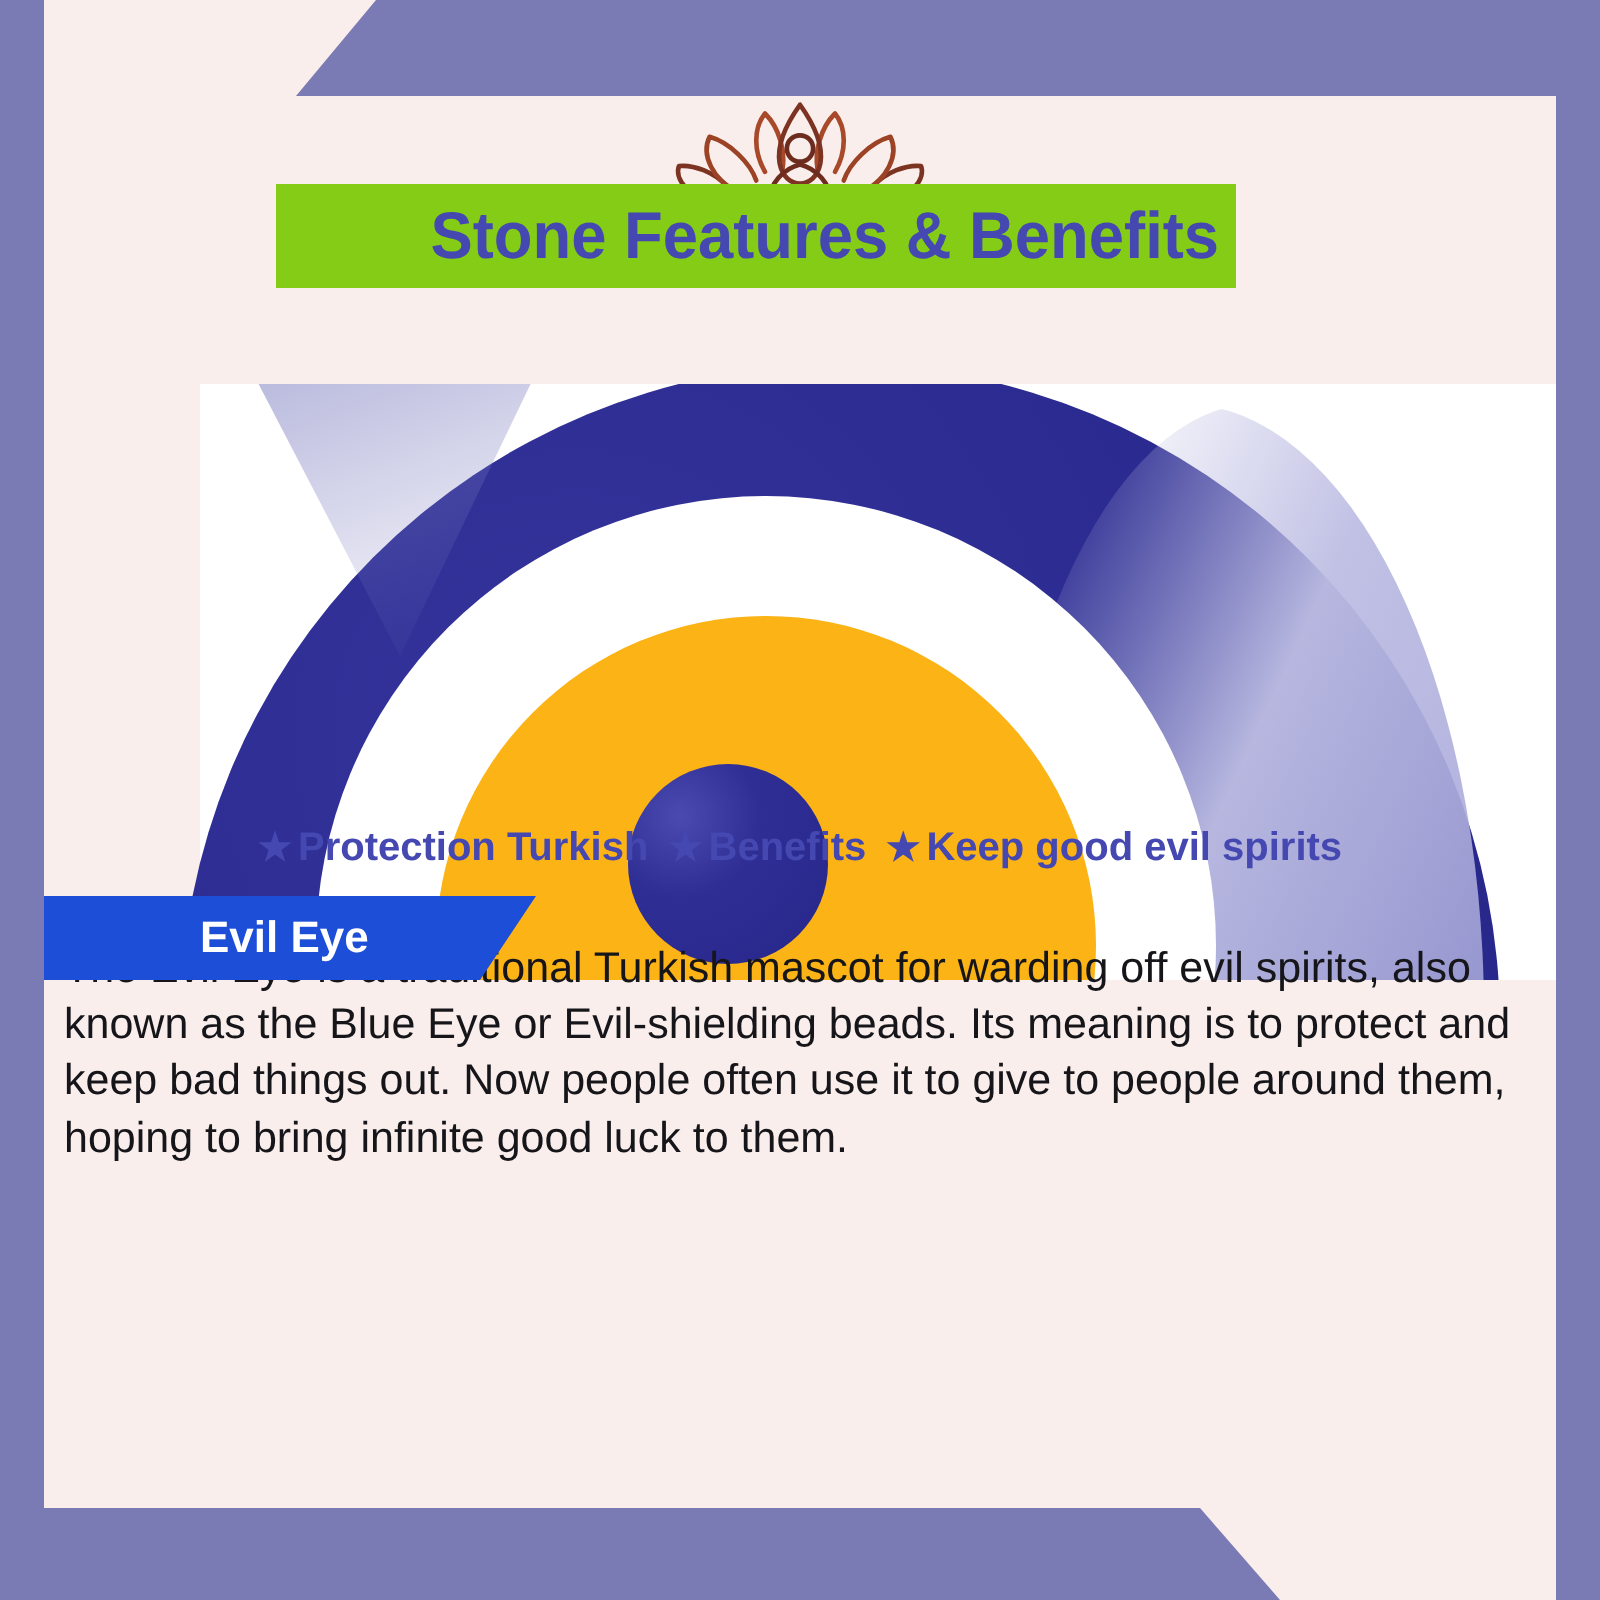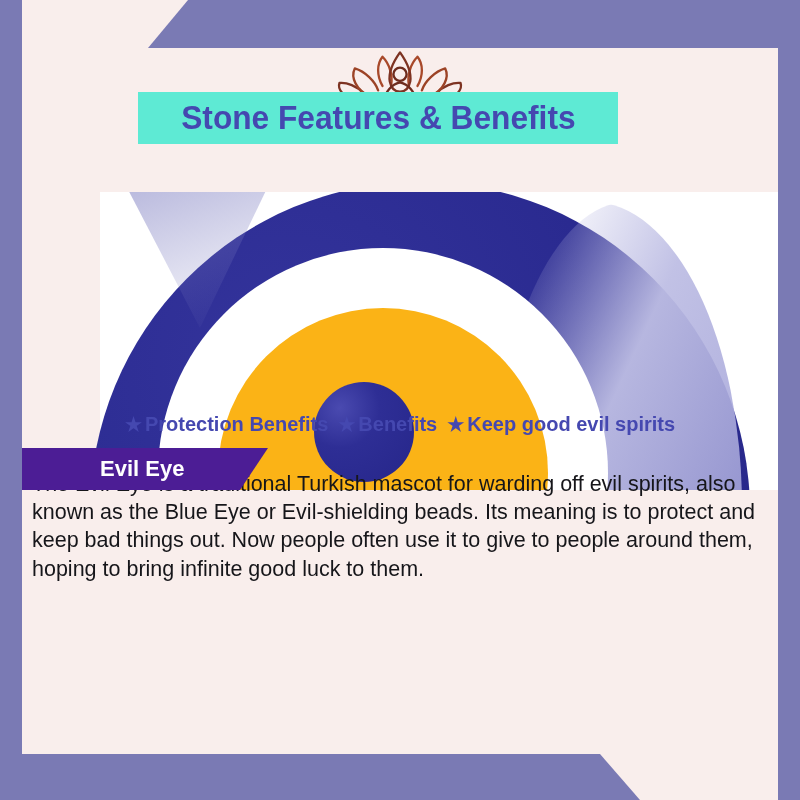--- a/index.html
+++ b/index.html
@@ -95,24 +95,24 @@
     white-space: nowrap;
   }
 
   
   .title-banner {
     position: absolute;
     left: 138px;
     top: 92px;
     width: 480px;
     height: 52px;
-    background: #5eead4;
-    display: flex;
-    align-items: center;
-    justify-content: center;
+    background: #84cc16;
+    display: flex;
+    align-items: center;
+    justify-content: flex-end;
     z-index: 5;
   }
   .title-text {
     font-family: "Liberation Sans Narrow", "Liberation Sans", sans-serif;
     font-weight: bold;
     font-size: 33px;
     color: #4548b0;
     letter-spacing: 0px;
     white-space: nowrap;
     transform: scaleX(0.96);
@@ -204,21 +204,21 @@
     background: radial-gradient(circle at 26% 26%, #4a4ab0 0%, #2e2e95 38%, #26268a 100%);
   }
 
   
   .eye-label {
     position: absolute;
     left: -4px;
     top: 256px;
     width: 250px;
     height: 42px;
-    background: #4c1d95;
+    background: #1d4ed8;
     clip-path: polygon(0 0, 250px 0, 222px 42px, 0 42px);
     display: flex;
     align-items: center;
     z-index: 6;
   }
   .eye-label-text {
     margin-left: 82px;
     font-family: "Liberation Sans Narrow", "Liberation Sans", sans-serif;
     font-weight: bold;
     font-size: 22px;
@@ -333,21 +333,21 @@
         <div class="eye-pupil"></div>
       </div>
       <div class="eye-label">
         <span class="eye-label-text">Evil Eye</span>
       </div>
     </div>
 
     <div class="features">
       <div class="feature">
         <span class="star">★</span>
-        <span>Protection  Benefits</span>
+        <span>Protection  Turkish</span>
       </div>
       <div class="feature">
         <span class="star">★</span>
         <span>Benefits</span>
       </div>
       <div class="feature">
         <span class="star">★</span>
         <span>Keep good evil spirits</span>
       </div>
     </div>

